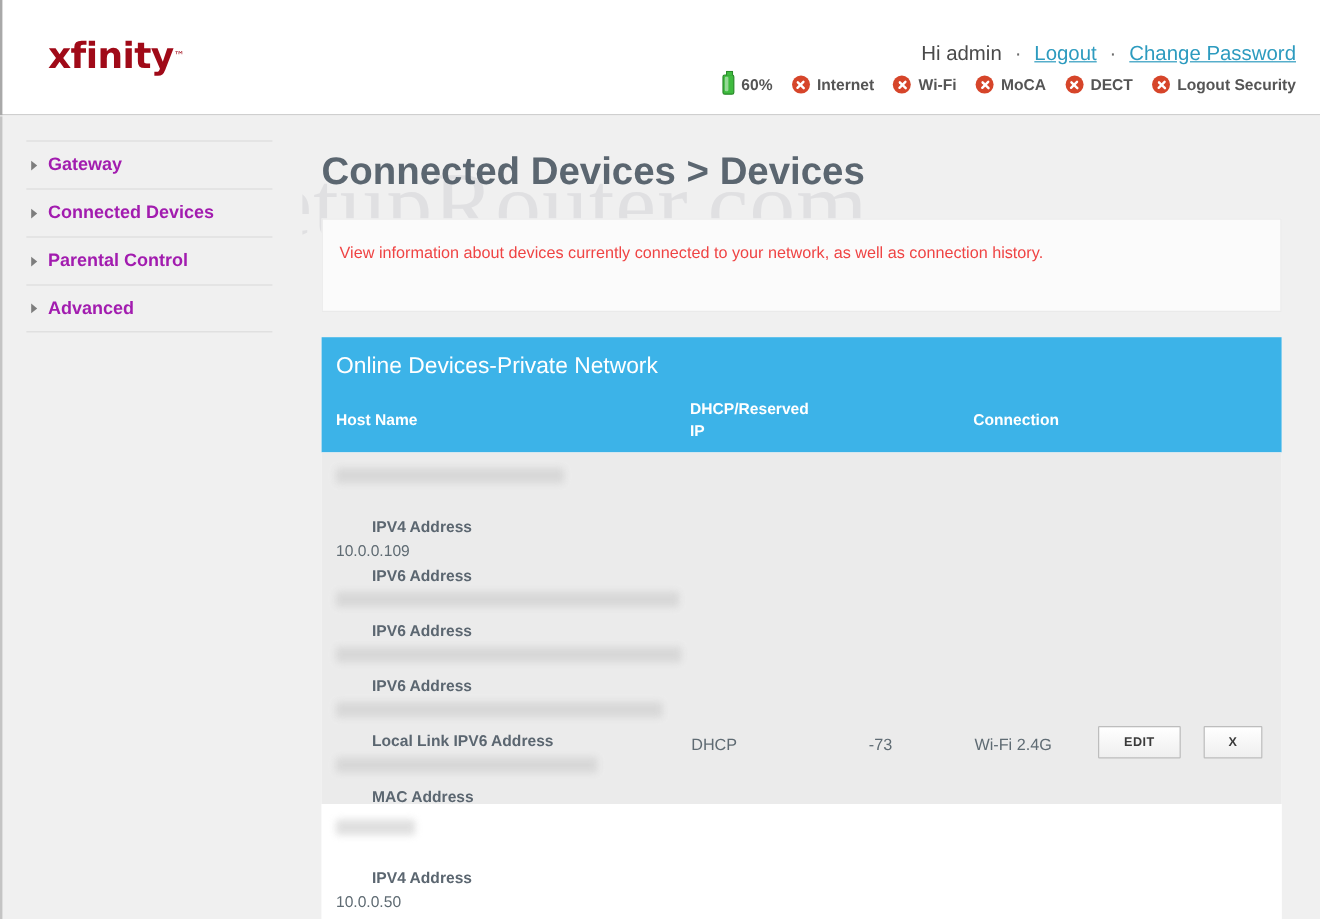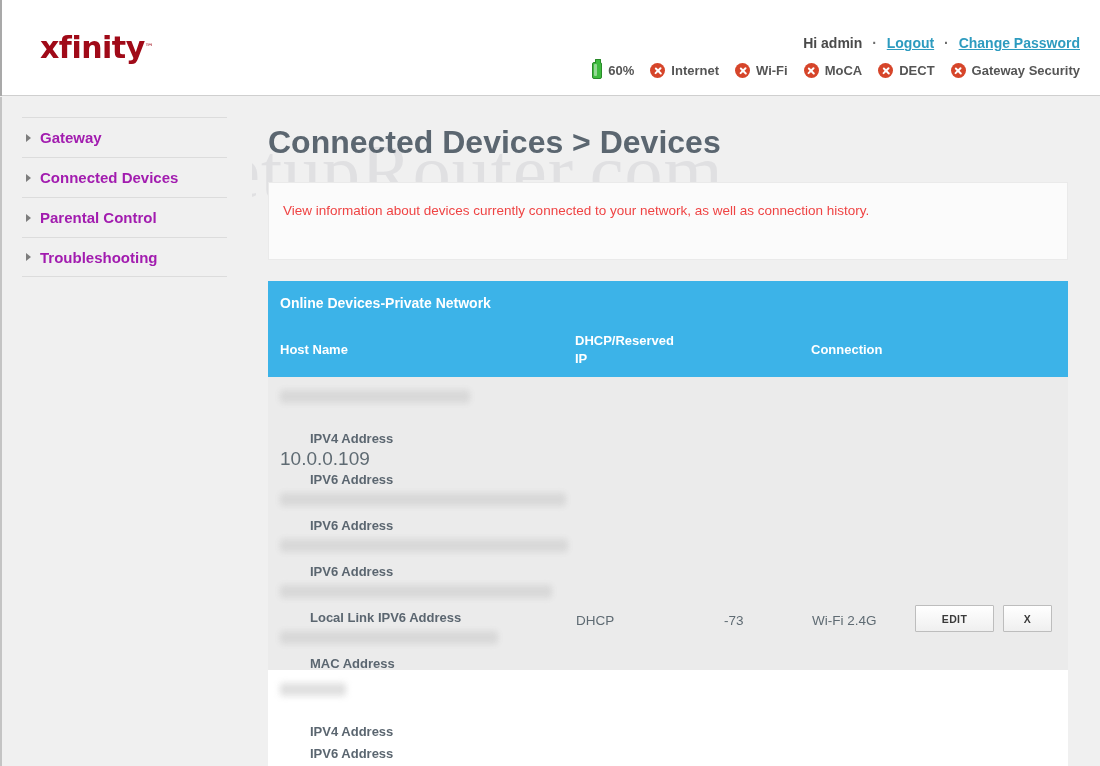--- a/index.html
+++ b/index.html
@@ -48,24 +48,23 @@
   }
   #logo .tm {
     font-size: 9px;
     vertical-align: 8px;
     font-weight: normal;
   }
 
   #account-bar {
     position: absolute;
     right: 20px; top: 35px;
-    font-size: 14px;
+    font-size: 17px;
     color: #4a4a4a;
     white-space: nowrap;
-    font-weight: bold;
   }
   #account-bar .sep { color: #6b6b6b; margin: 0 6px; }
   #account-bar a {
     color: #2d9bbf;
     text-decoration: underline;
   }
 
   #status-bar {
     position: absolute;
     right: 20px; top: 62px;
@@ -226,22 +225,22 @@
   }
 
   .table-header {
     background: #3cb3e8;
     height: 96px;
     position: relative;
   }
   .table-header-title {
     position: absolute;
     left: 12px; top: 14px;
-    font-size: 14px;
-    font-weight: bold;
+    font-size: 19px;
+    font-weight: normal;
     color: #ffffff;
   }
   .col-head {
     position: absolute;
     font-size: 13px;
     font-weight: bold;
     color: #ffffff;
     line-height: 18px;
   }
   #col-host    { left: 12px;  top: 60px; }
@@ -264,21 +263,21 @@
   .field-block { padding-top: 2px; }
   .field-label {
     font-size: 13px;
     font-weight: bold;
     color: #5b6670;
     line-height: 20px;
     white-space: nowrap;
     padding-left: 30px;
   }
   .field-value {
-    font-size: 19px;
+    font-size: 13px;
     color: #5f6b73;
     line-height: 19px;
     white-space: nowrap;
   }
   .redacted {
     display: block;
     height: 13px;
     margin: 3px 0 4px 0;
     background: #d7d7d7;
     border-radius: 2px;
@@ -344,21 +343,21 @@
       <span class="status-item">
         <span class="x-icon"></span>
         <span class="status-label">MoCA</span>
       </span>
       <span class="status-item">
         <span class="x-icon"></span>
         <span class="status-label">DECT</span>
       </span>
       <span class="status-item">
         <span class="x-icon"></span>
-        <span class="status-label">Gateway Security</span>
+        <span class="status-label">Logout Security</span>
       </span>
     </div>
   </div>
 
   <div id="watermark">SetupRouter.com</div>
 
   <div id="sidebar">
     <div id="sidebar-left-edge"></div>
     <div id="nav">
       <div class="nav-item">
@@ -368,21 +367,21 @@
       <div class="nav-item">
         <span class="nav-arrow"></span>
         <span class="nav-label">Connected Devices</span>
       </div>
       <div class="nav-item">
         <span class="nav-arrow"></span>
         <span class="nav-label">Parental Control</span>
       </div>
       <div class="nav-item">
         <span class="nav-arrow"></span>
-        <span class="nav-label">Troubleshooting</span>
+        <span class="nav-label">Advanced</span>
       </div>
     </div>
   </div>
 
   <div id="main">
 
     <div id="page-title">Connected Devices &gt; Devices</div>
 
     <div id="desc-panel">
       <div id="desc-text">View information about devices currently connected to your network, as well as connection history.</div>
@@ -434,30 +433,31 @@
 
           <div class="field-block" style="padding-top:6px;">
             <div class="field-label">Comments</div>
           </div>
         </div>
 
         <div class="cell" style="left:308px; top:236px;">DHCP</div>
         <div class="cell" style="left:456px; top:236px;">-73</div>
         <div class="cell" style="left:544px; top:236px;">Wi-Fi 2.4G</div>
 
-        <button class="row-btn" style="left:647px; top:228px; width:79px; height:27px;">EDIT</button>
+        <button class="row-btn" style="left:647px; top:228px; width:69px; height:27px;">EDIT</button>
         <button class="row-btn" style="left:735px; top:228px; width:49px; height:27px;">X</button>
       </div>
 
       <div class="device-row plain" style="height:110px;">
         <div class="host-col" style="top:10px;">
           <span class="redacted" style="width:66px;"></span>
 
           <div class="field-block" style="padding-top:22px;">
             <div class="field-label">IPV4 Address</div>
+            <div class="field-value">10.0.0.50</div>
           </div>
 
           <div class="field-block">
             <div class="field-label">IPV6 Address</div>
           </div>
         </div>
       </div>
 
     </div>
   </div>

